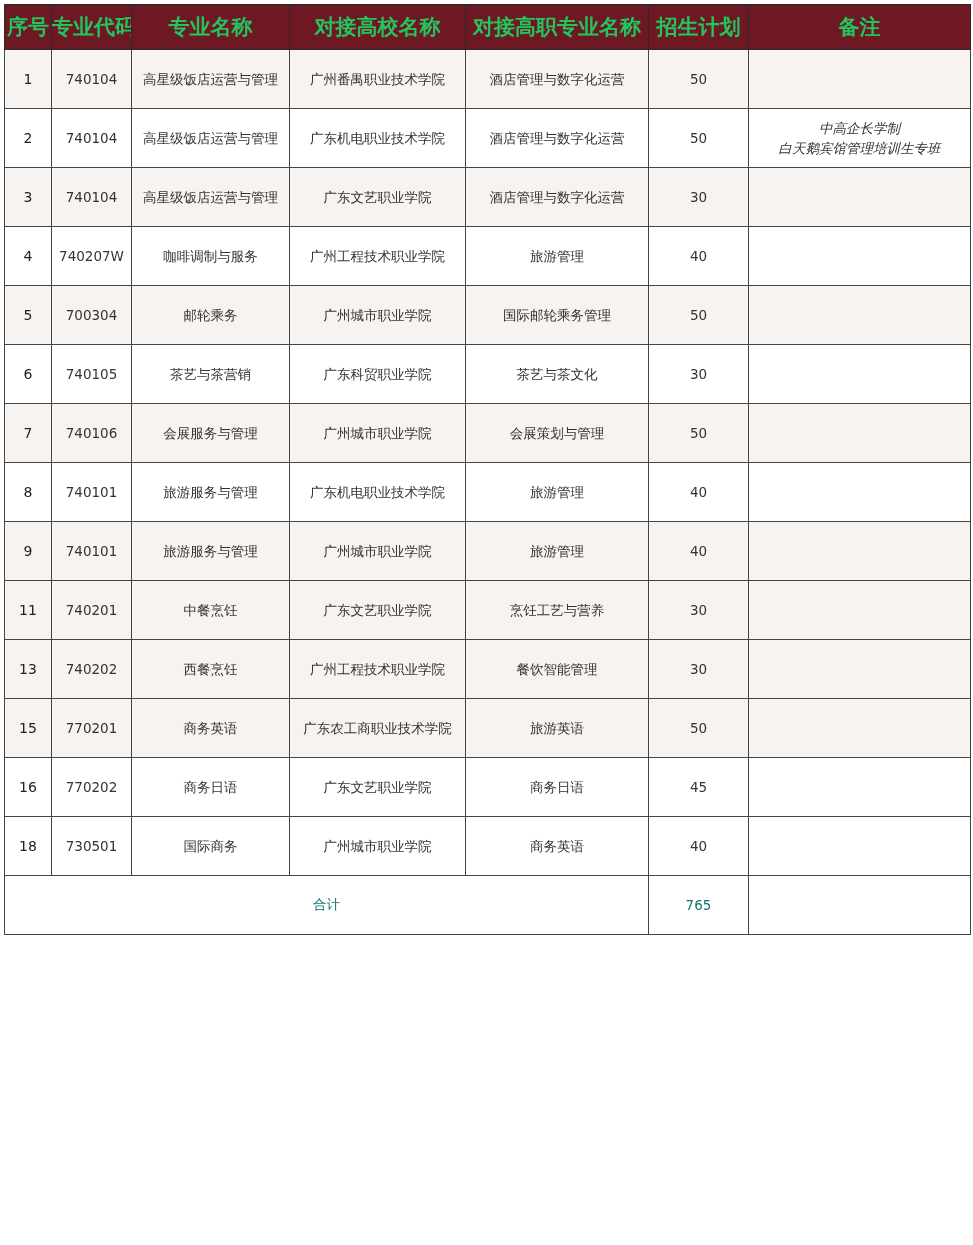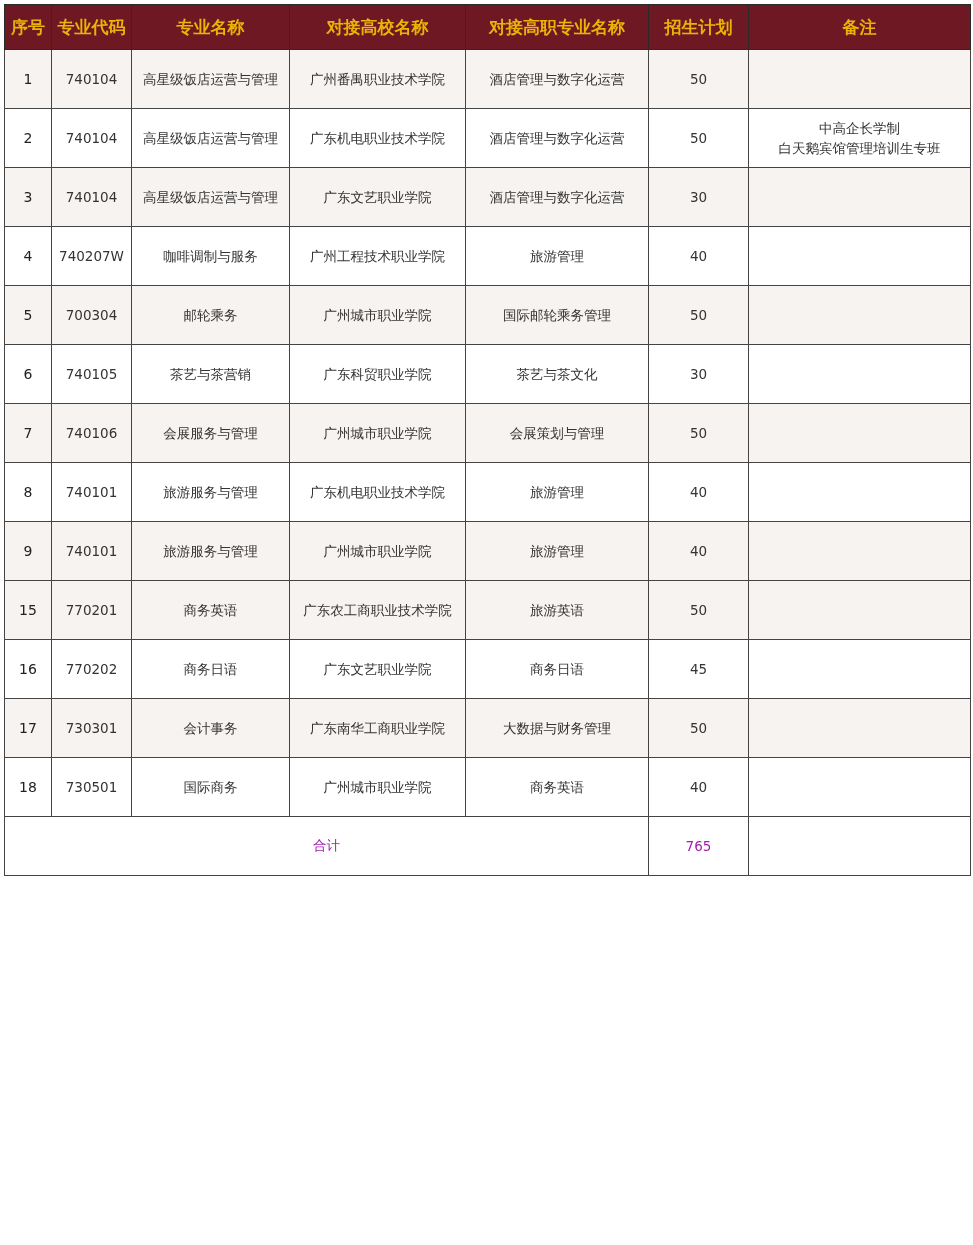--- a/index.html
+++ b/index.html
@@ -8,33 +8,33 @@
     position: absolute; left: 4px; top: 4px;
     border-collapse: collapse; table-layout: fixed;
     width: 966px;
   }
   table.plan th, table.plan td {
     border: 1.5px solid #444;
     text-align: center; vertical-align: middle;
     padding: 0; overflow: hidden; white-space: nowrap;
   }
   table.plan thead th {
-    background: #6e1823; color: #eab308;
-    font-weight: bold; font-size: 17px; height: 44px;
+    background: #6e1823; color: #22c55e;
+    font-weight: bold; font-size: 21px; height: 44px;
     border-color: #2a2a2a;
   }
   table.plan tbody td {
     font-size: 13.5px; color: #333; height: 58px;
     line-height: 20px;
   }
   table.plan tbody tr.odd td { background: #f6f3f0; }
   table.plan tbody tr.even td { background: #ffffff; }
   table.plan tbody td.seq { font-size: 14px; color: #222; }
-  table.plan tfoot td { background: #ffffff; font-size: 13.5px; color: #a21caf; height: 58px; }
-  .note-line { display: block; }
+  table.plan tfoot td { background: #ffffff; font-size: 13.5px; color: #0f766e; height: 58px; }
+  .note-line { display: block; font-style: italic; }
 </style>
 </head>
 <body>
 
 <table class="plan">
   <colgroup>
     <col style="width:47px">
       <col style="width:80px">
       <col style="width:158px">
       <col style="width:176px">
@@ -148,48 +148,59 @@
         <td>740101</td>
         <td>旅游服务与管理</td>
         <td>广州城市职业学院</td>
         <td>旅游管理</td>
         <td>40</td>
         <td>
           <span class="note-line"></span>
         </td>
       </tr>
       <tr class="odd">
+        <td class="seq">11</td>
+        <td>740201</td>
+        <td>中餐烹饪</td>
+        <td>广东文艺职业学院</td>
+        <td>烹饪工艺与营养</td>
+        <td>30</td>
+        <td>
+          <span class="note-line"></span>
+        </td>
+      </tr>
+      <tr class="odd">
+        <td class="seq">13</td>
+        <td>740202</td>
+        <td>西餐烹饪</td>
+        <td>广州工程技术职业学院</td>
+        <td>餐饮智能管理</td>
+        <td>30</td>
+        <td>
+          <span class="note-line"></span>
+        </td>
+      </tr>
+      <tr class="odd">
         <td class="seq">15</td>
         <td>770201</td>
         <td>商务英语</td>
         <td>广东农工商职业技术学院</td>
         <td>旅游英语</td>
         <td>50</td>
         <td>
           <span class="note-line"></span>
         </td>
       </tr>
       <tr class="even">
         <td class="seq">16</td>
         <td>770202</td>
         <td>商务日语</td>
         <td>广东文艺职业学院</td>
         <td>商务日语</td>
         <td>45</td>
-        <td>
-          <span class="note-line"></span>
-        </td>
-      </tr>
-      <tr class="odd">
-        <td class="seq">17</td>
-        <td>730301</td>
-        <td>会计事务</td>
-        <td>广东南华工商职业学院</td>
-        <td>大数据与财务管理</td>
-        <td>50</td>
         <td>
           <span class="note-line"></span>
         </td>
       </tr>
       <tr class="even">
         <td class="seq">18</td>
         <td>730501</td>
         <td>国际商务</td>
         <td>广州城市职业学院</td>
         <td>商务英语</td>

